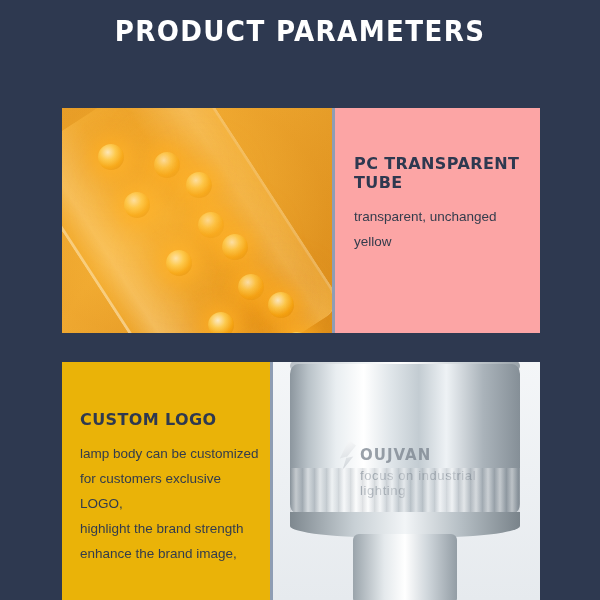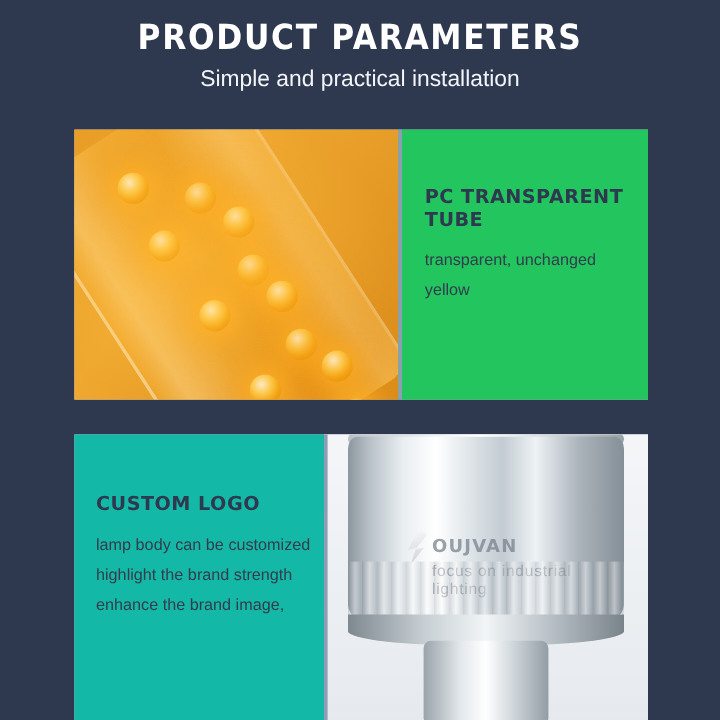--- a/index.html
+++ b/index.html
@@ -103,21 +103,21 @@
     position: absolute;
     left: -40px; top: -40px; right: -40px; bottom: -40px;
     background: radial-gradient(ellipse at 42% 48%, rgba(255,190,60,0.45) 0%, rgba(230,140,20,0.12) 55%, rgba(190,110,10,0) 78%);
     pointer-events: none;
   }
 
   .caption1 {
     flex: 1;
     padding: 46px 16px 0 22px;
     box-sizing: border-box;
-    background: #22c55e;
+    background: #fca5a5;
     position: relative;
   }
   .caption1::before {
     content: "";
     position: absolute;
     left: 0; top: 0; bottom: 0;
     width: 3px;
     background: #8e9db4;
   }
   .cap-title {
@@ -142,21 +142,21 @@
     top: 362px;
     width: 478px;
     height: 238px;
     display: flex;
     background: #cfd7e2;
   }
   .caption2 {
     width: 208px;
     box-sizing: border-box;
     padding: 48px 10px 0 18px;
-    background: #14b8a6;
+    background: #eab308;
   }
   .photo2 {
     position: relative;
     flex: 1;
     overflow: hidden;
     background: linear-gradient(180deg, #f4f6f8 0%, #e6eaee 100%);
   }
   
   .cap-top {
     position: absolute;
@@ -251,21 +251,20 @@
     z-index: 3;
   }
 </style>
 </head>
 <body>
 
 <div class="page">
 
   <div class="header">
     <h1 class="title">PRODUCT PARAMETERS</h1>
-    <p class="subtitle">Simple and practical installation</p>
   </div>
 
   <div class="panel1">
     <div class="photo1">
       <div class="tube"></div>
       <div class="leds">
         <div class="led" style="left:92px;  top:44px;"></div>
         <div class="led" style="left:124px; top:64px;"></div>
         <div class="led" style="left:136px; top:104px;"></div>
         <div class="led" style="left:160px; top:126px;"></div>
@@ -282,20 +281,21 @@
     <div class="caption1">
       <h2 class="cap-title">PC TRANSPARENT TUBE</h2>
       <p class="cap-body">transparent, unchanged yellow</p>
     </div>
   </div>
 
   <div class="panel2">
     <div class="caption2">
       <h2 class="cap-title">CUSTOM LOGO</h2>
       <p class="cap-body">lamp body can be customized</p>
+      <p class="cap-body">for customers exclusive LOGO,</p>
       <p class="cap-body">highlight the brand strength</p>
       <p class="cap-body">enhance the brand image,</p>
     </div>
     <div class="divider-v"></div>
     <div class="photo2">
       <div class="cap-top"></div>
       <div class="cap-body2">
         <div class="logo-mark"></div>
         <div class="logo-text">OUJVAN</div>
         <div class="logo-sub">focus on industrial lighting</div>

